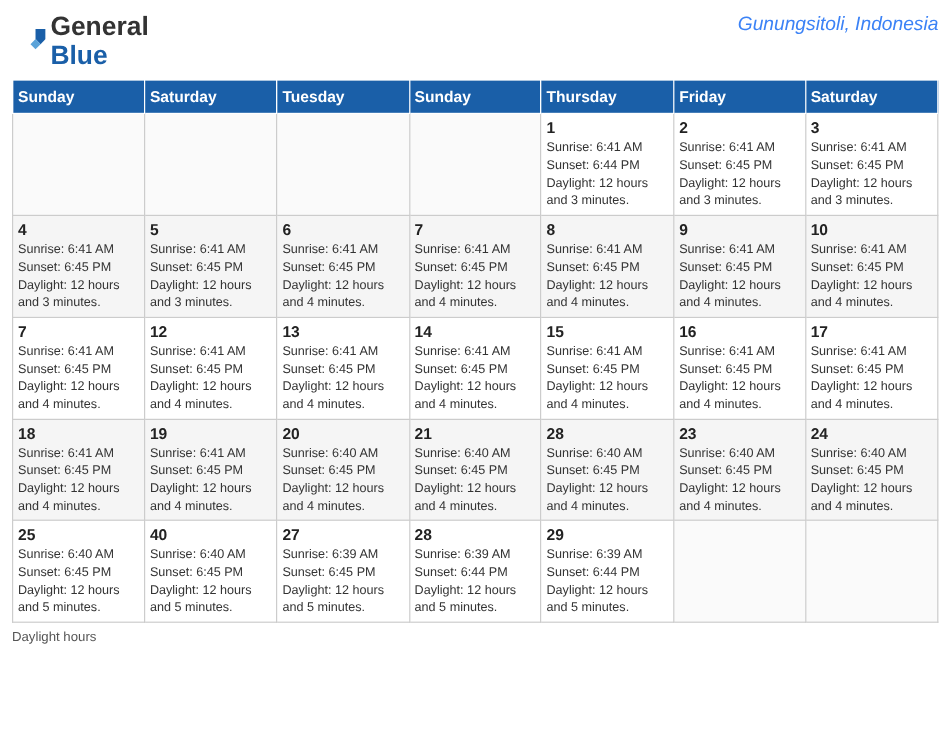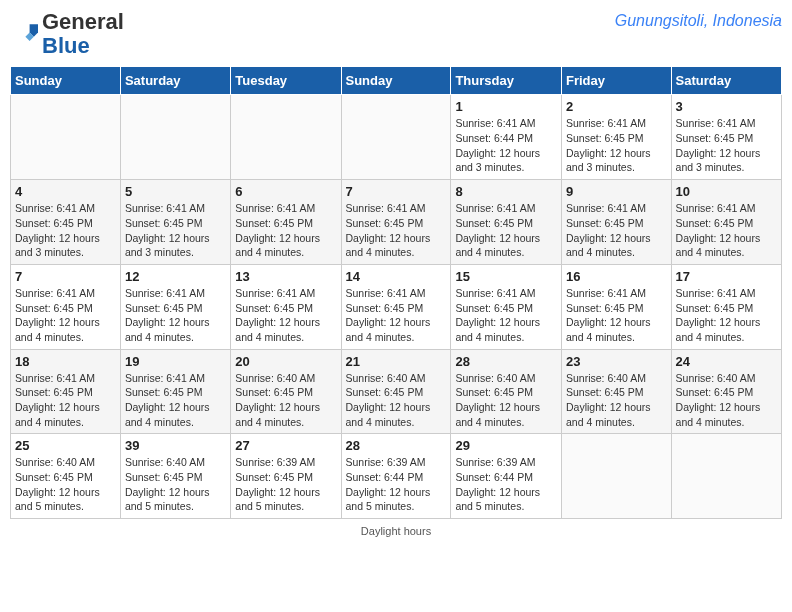--- a/index.html
+++ b/index.html
@@ -85,21 +85,21 @@
       font-size: 10.5px;
       line-height: 1.4;
     }
     .empty {
       background: #fafafa !important;
     }
     .footer-note {
       margin-top: 6px;
       font-size: 11px;
       color: #555;
-      text-align: center;
+      text-align: left;
     }
   </style>
 </head>
 <body>
 
 <div class="header">
   <div class="logo">
     <svg class="logo-icon" viewBox="0 0 40 40">
       <polygon points="28,6 40,6 40,18 34,24 28,18" fill="#1a5fa8"></polygon>
       <polygon points="28,18 34,24 28,30 22,24" fill="#5ba3d9"></polygon>
@@ -234,21 +234,21 @@
           <span class="day-num">24</span>
           <div class="day-info">Sunrise: 6:40 AM<br>Sunset: 6:45 PM<br>Daylight: 12 hours<br>and 4 minutes.</div>
         </td>
       </tr>
       <tr>
         <td>
           <span class="day-num">25</span>
           <div class="day-info">Sunrise: 6:40 AM<br>Sunset: 6:45 PM<br>Daylight: 12 hours<br>and 5 minutes.</div>
         </td>
         <td>
-          <span class="day-num">39</span>
+          <span class="day-num">40</span>
           <div class="day-info">Sunrise: 6:40 AM<br>Sunset: 6:45 PM<br>Daylight: 12 hours<br>and 5 minutes.</div>
         </td>
         <td>
           <span class="day-num">27</span>
           <div class="day-info">Sunrise: 6:39 AM<br>Sunset: 6:45 PM<br>Daylight: 12 hours<br>and 5 minutes.</div>
         </td>
         <td>
           <span class="day-num">28</span>
           <div class="day-info">Sunrise: 6:39 AM<br>Sunset: 6:44 PM<br>Daylight: 12 hours<br>and 5 minutes.</div>
         </td>

